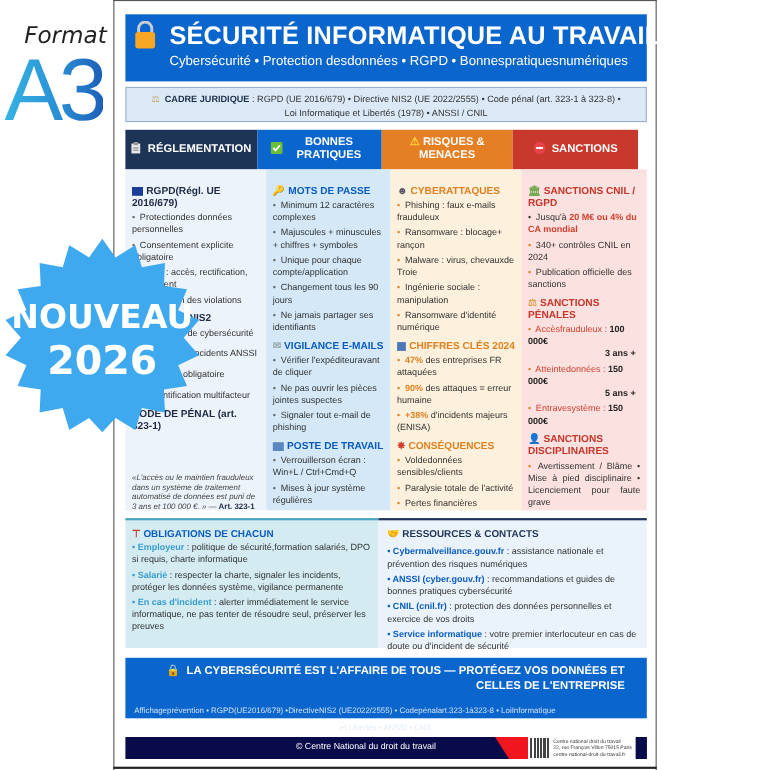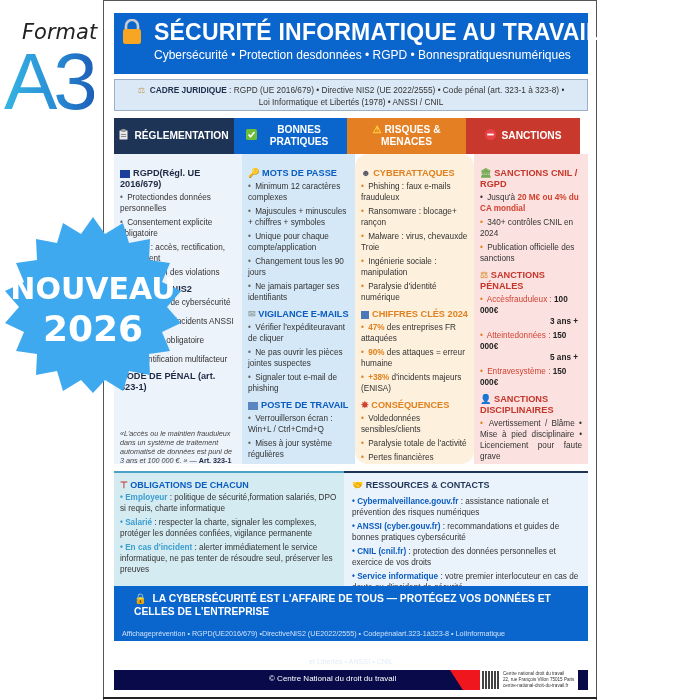--- a/index.html
+++ b/index.html
@@ -31,21 +31,21 @@
   .ch1 { width: 120px; background: #1e3456; }
   .ch2 { width: 113px; background: #0a65cc; }
   .ch3 { width: 119px; background: #e57f24; }
   .ch4 { width: 114px; background: #c9382c; }
   .col-head .ic { margin-right: 6px; display: inline-block; }
 
   .cols { position: absolute; left: 10px; top: 153px; width: 474px; height: 310px; display: flex; }
   .col { height: 310px; padding: 8px 6px 0 6px; font-size: 8.2px; line-height: 11px; color: #333; overflow: hidden; }
   .c1 { width: 128px; background: #edf3fa; }
   .c2 { width: 113px; background: #d5e8f7; }
-  .c3 { width: 119px; background: #fdf0dc; border-radius: 13px; }
+  .c3 { width: 119px; background: #fdf0dc; }
   .c4 { width: 114px; background: #fbe2e0; }
 
   .sec-title { font-weight: bold; font-size: 9.2px; margin: 6px 0 2px 0; line-height: 11px; }
   .c1 .sec-title { color: #1e2a44; }
   .c2 .sec-title { color: #0a5cc0; }
   .c3 .sec-title { color: #e0811f; }
   .c4 .sec-title { color: #c6362a; }
   .bul { margin: 2px 0 3px 0; }
   .bul .dot { color: #666; margin-right: 2px; }
   .c3 .bul .dot, .c4 .bul .dot { color: #e0811f; }
@@ -59,21 +59,21 @@
   .bottom-left { position: absolute; left: 10px; top: 470px; width: 230px; height: 118px; background: #d4ebf2; border-top: 2px solid #4aa3c5;
     padding: 7px 6px; font-size: 8.2px; line-height: 11px; color: #333; }
   .bottom-right { position: absolute; left: 240px; top: 470px; width: 244px; height: 118px; background: #eaf3fb; border-top: 2px solid #1e3456;
     padding: 7px 8px; font-size: 8.2px; line-height: 11px; color: #333; }
   .bl-title { font-weight: bold; color: #0a5cc0; font-size: 9px; margin-bottom: 1px; }
   .br-title { font-weight: bold; color: #1e3456; font-size: 9px; margin-bottom: 5px; }
   .bl-item { margin-bottom: 3px; }
   .bl-key { color: #3a9dd0; font-weight: bold; }
   .br-key { color: #0a5cc0; font-weight: bold; }
 
-  .cta { position: absolute; left: 10px; top: 585px; width: 474px; height: 55px; background: #0a65cc; color: #fff; text-align: left; }
+  .cta { position: absolute; left: 10px; top: 597px; width: 474px; height: 55px; background: #0a65cc; color: #fff; text-align: right; }
   .cta .cta-title { font-weight: bold; font-size: 10.3px; line-height: 13px; padding: 6px 20px 0 20px; }
   .cta .cta-foot { position: absolute; left: 8px; top: 43px; font-size: 7.2px; color: #cfe2f8; white-space: nowrap; }
   .cta-overflow { position: absolute; left: 10px; top: 656px; width: 474px; text-align: center; font-size: 7.2px; color: #e3ecf6; }
 
   .footer { position: absolute; left: 10px; top: 669px; width: 474px; height: 20px; background: #090a4a; color: #fff; }
   .footer .copy { position: absolute; left: 155px; top: 4px; font-size: 8px; }
   .footer .red-stripe { position: absolute; left: 336px; top: 0; width: 32px; height: 20px; background: #f0161e; clip-path: polygon(0 0, 100% 0, 100% 100%, 40% 100%); }
   .footer .qr-area { position: absolute; left: 366px; top: 0; width: 98px; height: 20px; background: #fff; }
   .footer .qr { position: absolute; left: 2px; top: 1px; width: 18px; height: 18px;
     background: repeating-linear-gradient(90deg, #222 0 2px, #fff 2px 3px), #222; opacity: .85; }
@@ -179,21 +179,21 @@
       <div class="bul"><span class="dot">•</span> <span>Mises à jour système régulières</span></div>
       <div class="bul"> </div>
     </div>
 
     <div class="col c3">
       <div class="sec-title"><span style="color:#556">☻</span> <span>CYBERATTAQUES</span></div>
       <div class="bul"><span class="dot">•</span> <span>Phishing : faux e-mails frauduleux</span></div>
       <div class="bul"><span class="dot">•</span> <span>Ransomware : blocage+ rançon</span></div>
       <div class="bul"><span class="dot">•</span> <span>Malware : virus, chevauxde Troie</span></div>
       <div class="bul"><span class="dot">•</span> <span>Ingénierie sociale : manipulation</span></div>
-      <div class="bul"><span class="dot">•</span> <span>Paralysie d'identité numérique</span></div>
+      <div class="bul"><span class="dot">•</span> <span>Ransomware d'identité numérique</span></div>
       <div class="sec-title"><span class="sec-icon" style="background:#4a78b8;width:8px"></span><span>CHIFFRES CLÉS 2024</span></div>
       <div class="bul"><span class="dot">•</span> <span class="hl-or">47%</span><span> des entreprises FR attaquées</span></div>
       <div class="bul"><span class="dot">•</span> <span class="hl-or">90%</span><span> des attaques = erreur humaine</span></div>
       <div class="bul"><span class="dot">•</span> <span class="hl-or">+38%</span><span> d'incidents majeurs (ENISA)</span></div>
       <div class="sec-title"><span style="color:#d1412f">✸</span> <span>CONSÉQUENCES</span></div>
       <div class="bul"><span class="dot">•</span> <span>Voldedonnées sensibles/clients</span></div>
       <div class="bul"><span class="dot">•</span> <span>Paralysie totale de l'activité</span></div>
       <div class="bul"><span class="dot">•</span> <span>Pertes financières majeures</span></div>
     </div>
 
@@ -208,21 +208,21 @@
       <div class="bul"><span class="dot">•</span> <span class="hl-red">Entravesystème : </span><span class="strong">150 000€</span></div>
       <div class="sec-title"><span style="color:#2a5c9a">👤</span> <span>SANCTIONS DISCIPLINAIRES</span></div>
       <div class="bul" style="text-align:justify"><span class="dot">•</span> <span>Avertissement / Blâme • Mise à pied disciplinaire • Licenciement pour faute grave</span></div>
 
     </div>
   </div>
 
   <div class="bottom-left">
     <div class="bl-title"><span style="color:#c0392b">⊤</span> <span>OBLIGATIONS DE CHACUN</span></div>
     <div class="bl-item"><span class="bl-key">• <span>Employeur</span></span><span> : politique de sécurité,formation salariés, DPO si requis, charte informatique</span></div>
-    <div class="bl-item"><span class="bl-key">• <span>Salarié</span></span><span> : respecter la charte, signaler les complexes, protéger les données confiées, vigilance permanente</span></div>
+    <div class="bl-item"><span class="bl-key">• <span>Salarié</span></span><span> : respecter la charte, signaler les incidents, protéger les données système, vigilance permanente</span></div>
     <div class="bl-item"><span class="bl-key">• <span>En cas d'incident</span></span><span> : alerter immédiatement le service informatique, ne pas tenter de résoudre seul, préserver les preuves</span></div>
   </div>
 
   <div class="bottom-right">
     <div class="br-title"><span style="color:#e8a44a">🤝</span> <span>RESSOURCES &amp; CONTACTS</span></div>
     <div class="bl-item"><span class="br-key">• <span>Cybermalveillance.gouv.fr</span></span><span> : assistance nationale et prévention des risques numériques</span></div>
     <div class="bl-item"><span class="br-key">• <span>ANSSI (cyber.gouv.fr)</span></span><span> : recommandations et guides de bonnes pratiques cybersécurité</span></div>
     <div class="bl-item"><span class="br-key">• <span>CNIL (cnil.fr)</span></span><span> : protection des données personnelles et exercice de vos droits</span></div>
     <div class="bl-item"><span class="br-key">• <span>Service informatique</span></span><span> : votre premier interlocuteur en cas de doute ou d'incident de sécurité</span></div>
   </div>

